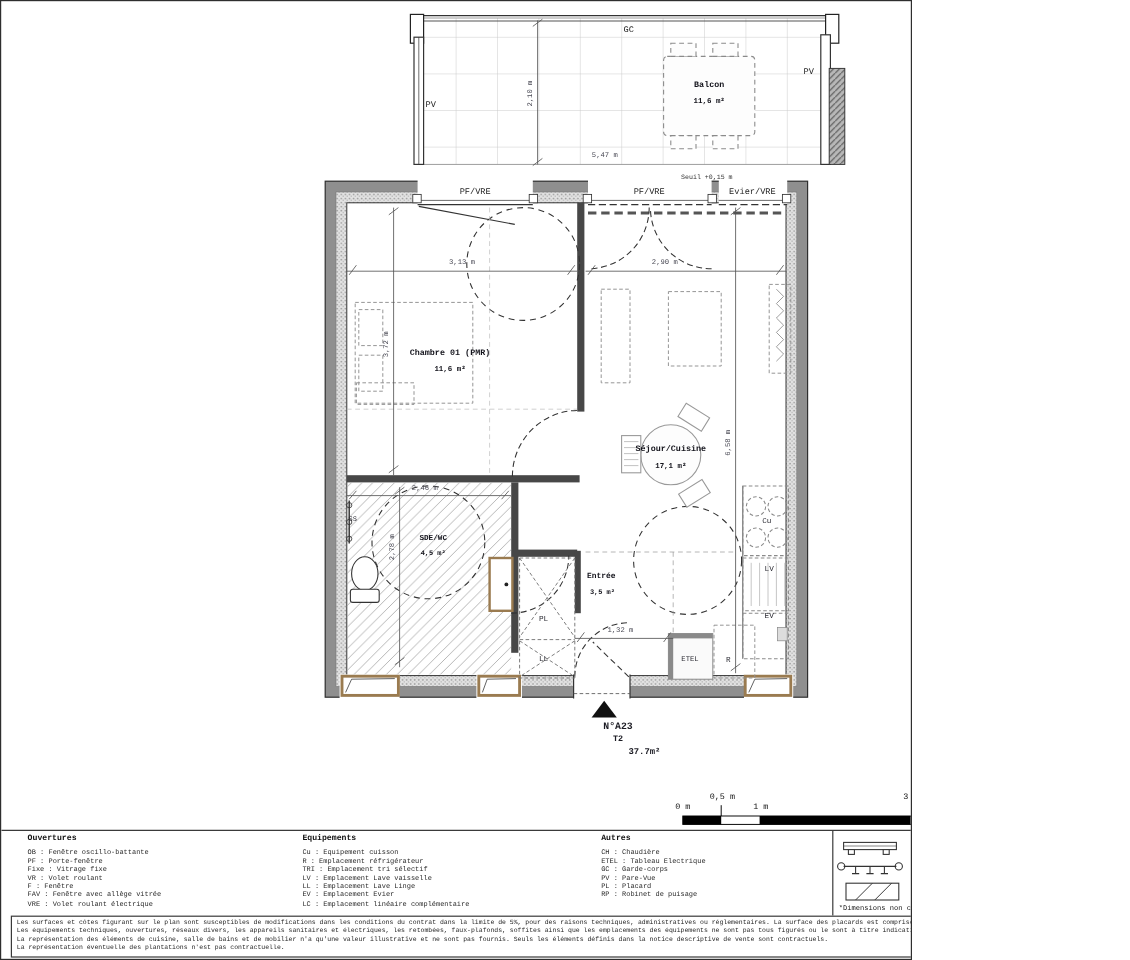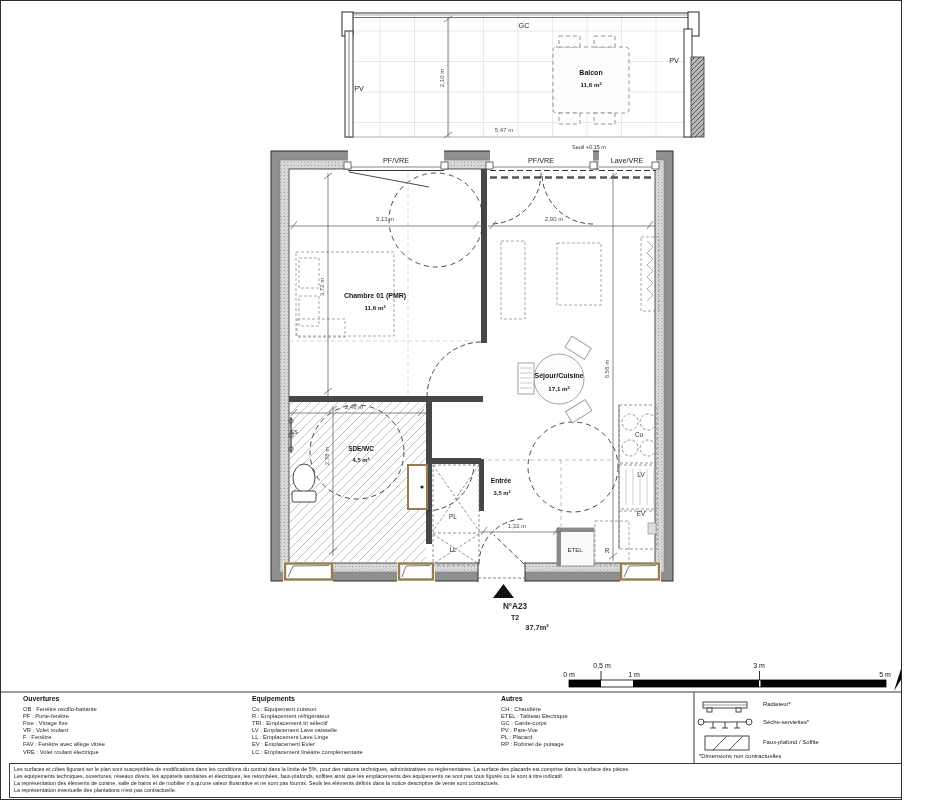--- a/index.html
+++ b/index.html
@@ -1,17 +1,17 @@
 <!DOCTYPE html>
 <html><head>
 <meta charset="utf-8">
 <style>
   html,body{margin:0;padding:0;background:#fff;}
-  .page{position:relative;width:902px;height:800px;background:#fff;border:1px solid #2e2e2e;box-sizing:border-box;
-        font-family:Liberation Sans, sans-serif;overflow:hidden;}
+  .page{position:relative;width:760px;height:800px;background:#fff;border:1px solid #2e2e2e;box-sizing:border-box;
+        font-family:Liberation Mono, monospace;overflow:hidden;}
   svg{position:absolute;left:0;top:0;}
   .lbl{position:absolute;transform:translate(-50%,-50%);white-space:nowrap;color:#1c1c24;line-height:1;}
   .lbl.v{transform:translate(-50%,-50%) rotate(-90deg);}
   .txt{position:absolute;white-space:nowrap;color:#222;line-height:1;}
   .b{font-weight:bold;padding-left:24px;}
   .room-name{font-size:7px;font-weight:bold;color:#14141c;}
   .room-area{font-size:6.2px;font-weight:bold;color:#14141c;}
   .dim{font-size:6px;color:#4a4a55;}
   .win{font-size:7.2px;color:#1e1e1e;}
   .mark{font-size:6.4px;color:#2c2c34;}
@@ -297,21 +297,21 @@
 <div class="lbl win" style="left:358px;top:88px">PV</div>
 <div class="lbl win" style="left:673px;top:60px">PV</div>
 <div class="lbl room-name" style="left:590px;top:71px">Balcon</div>
 <div class="lbl room-area" style="left:590px;top:84px">11,6 m²</div>
 <div class="lbl dim v" style="left:441px;top:77px">2,10 m</div>
 <div class="lbl dim" style="left:503px;top:129px">5,47 m</div>
 <div class="lbl tiny" style="left:588px;top:147px">Seuil +0,15 m</div>
 
 <div class="lbl win" style="left:395px;top:160px">PF/VRE</div>
 <div class="lbl win" style="left:540px;top:160px">PF/VRE</div>
-<div class="lbl win" style="left:626px;top:160px">Lave/VRE</div>
+<div class="lbl win" style="left:626px;top:160px">Evier/VRE</div>
 
 <div class="lbl room-name" style="left:374px;top:294px">Chambre 01 (PMR)</div>
 <div class="lbl room-area" style="left:374px;top:307px">11,6 m²</div>
 <div class="lbl dim" style="left:384px;top:218px">3,13 m</div>
 <div class="lbl dim v" style="left:321px;top:286px">3,72 m</div>
 
 <div class="lbl room-name" style="left:558px;top:374px">Séjour/Cuisine</div>
 <div class="lbl room-area" style="left:558px;top:388px">17,1 m²</div>
 <div class="lbl dim" style="left:553px;top:218px">2,90 m</div>
 <div class="lbl dim v" style="left:606px;top:368px">6,58 m</div>

